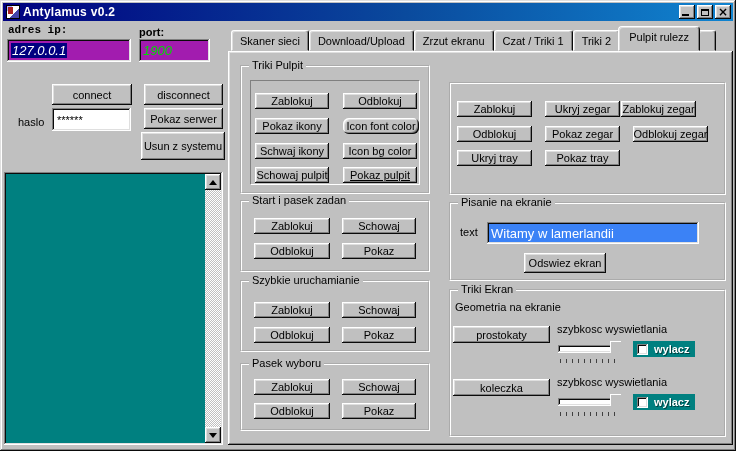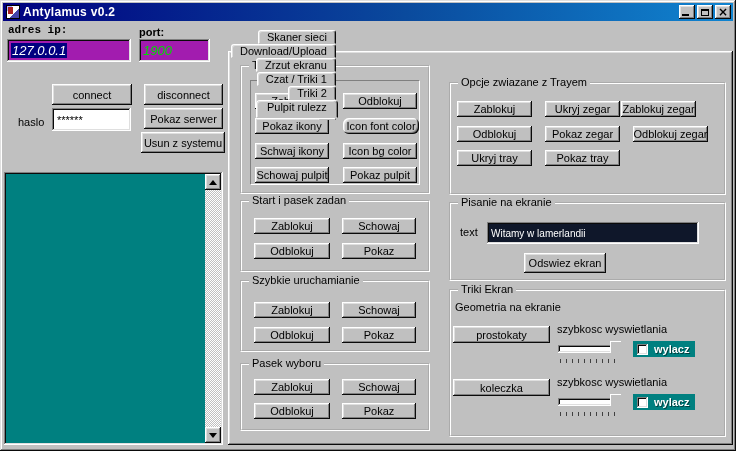--- a/index.html
+++ b/index.html
@@ -77,21 +77,21 @@
   }
   .sb-btn {
     position:absolute; left:0; width:16px; height:16px; background:#c0c0c0;
     box-shadow: inset -1px -1px #0a0a0a, inset 1px 1px #ffffff,
                 inset -2px -2px #808080, inset 2px 2px #dfdfdf;
     display:flex; align-items:center; justify-content:center;
   }
   .arr-up { width:0; height:0; border-left:4px solid transparent; border-right:4px solid transparent; border-bottom:5px solid #000; }
   .arr-down { width:0; height:0; border-left:4px solid transparent; border-right:4px solid transparent; border-top:5px solid #000; }
   
-  .tabstrip { position:absolute; left:231px; top:30px; height:21px; display:flex; align-items:flex-end; z-index:3;flex-direction:column; }
+  .tabstrip { position:absolute; left:231px; top:30px; height:21px; display:flex; align-items:flex-end; z-index:3; }
   .tab {
     height:21px; padding:0 8px; display:flex; align-items:center; justify-content:center;
     background:#c0c0c0; white-space:nowrap;
     border:1px solid; border-color:#ffffff #0a0a0a transparent #ffffff;
     border-radius:3px 3px 0 0;
     box-shadow: inset -1px 0 #808080, inset 1px 1px #dfdfdf;
   }
   .tab.active {
     height:25px; margin:0 -2px; padding:0 10px 4px 10px; position:relative; z-index:4;
     border-radius:4px 4px 0 0;
@@ -115,21 +115,21 @@
     filter: drop-shadow(1px 1px 0 #404040);
     border-left:1px solid #fff; border-top:1px solid #fff; }
   .slider .ticks { position:absolute; left:2px; right:8px; top:18px; height:4px;
     background-image: repeating-linear-gradient(90deg,#404040 0 1px, transparent 1px 6px); }
   
   .chk-wrap { position:absolute; background:#008080; display:flex; align-items:center; padding:1px 4px; height:16px; }
   .chk-box { width:11px; height:11px; background:#fff; margin-right:6px;
     box-shadow: inset -1px -1px #ffffff, inset 1px 1px #808080, inset -2px -2px #dfdfdf, inset 2px 2px #0a0a0a; }
   .chk-label { color:#fff; font-weight:bold; text-shadow:1px 1px 0 #004040; }
   .text-input {
-    position:absolute; background:#0f172a; color:#fff; border:none; font-size:10px;
+    position:absolute; background:#3b82f6; color:#fff; border:none; font-size:13px;
     font-family:"Liberation Sans",sans-serif; padding:11px 4px;
     box-shadow: inset -1px -1px #ffffff, inset 1px 1px #808080,
                 inset -2px -2px #dfdfdf, inset 2px 2px #0a0a0a;
   }
 </style>
 </head>
 <body>
 
 <div class="window">
 
@@ -157,21 +157,21 @@
     <span class="port-val">1900</span>
   </div>
 
   <div class="btn" style="left:144px; top:84px; width:79px; height:21px;">disconnect</div>
   <div class="btn" style="left:52px; top:84px; width:80px; height:21px;">connect</div>
 
   <div class="lbl" style="left:18px; top:116px;">haslo</div>
   <input class="pwd" style="left: 52px; top: 108px; width: 79px; height: 23px;" value="******">
 
   <div class="btn" style="left:144px; top:108px; width:79px; height:21px;">Pokaz serwer</div>
-  <div class="btn" style="left:141px; top:132px; width:84px; height:21px;">Usun z systemu</div>
+  <div class="btn" style="left:141px; top:132px; width:84px; height:28px;">Usun z systemu</div>
 
 
   <div class="memo">
     <div class="scrollbar">
       <div class="sb-btn" style="top:0;">
           <span class="arr-up"></span>
         </div>
       <div class="sb-btn" style="bottom:0; top:auto;">
           <span class="arr-down"></span>
         </div>
@@ -193,21 +193,21 @@
     <div class="group" style="left:12px; top:14px; width:190px; height:129px;">
       <div class="group-title">Triki Pulpit</div>
       <div class="sunken-thin" style="position:absolute; left:8px; top:13px; right:8px; bottom:7px;">
         <div class="btn" style="left:4px; top:12px; width:74px; height:16px;">Zablokuj</div>
         <div class="btn" style="left:92px; top:12px; width:74px; height:16px;">Odblokuj</div>
         <div class="btn" style="left:4px; top:37px; width:74px; height:16px;">Pokaz ikony</div>
         <div class="btn" style="left:92px; top:37px; width:76px; height:16px;border-radius:6px;">Icon font color</div>
         <div class="btn" style="left:4px; top:62px; width:74px; height:16px;">Schwaj ikony</div>
         <div class="btn" style="left:92px; top:62px; width:74px; height:16px;">Icon bg color</div>
         <div class="btn" style="left:4px; top:86px; width:74px; height:16px;">Schowaj pulpit</div>
-        <div class="btn" style="left:92px; top:86px; width:74px; height:16px;">Pokaz pulpit</div>
+        <div class="btn" style="left:92px; top:86px; width:74px; height:16px;text-decoration:underline;">Pokaz pulpit</div>
       </div>
     </div>
 
     <div class="group" style="left:12px; top:149px; width:190px; height:72px;">
       <div class="group-title">Start i pasek zadan</div>
       <div class="btn" style="left:12px; top:16px; width:76px; height:16px;">Zablokuj</div>
       <div class="btn" style="left:100px; top:16px; width:74px; height:16px;">Schowaj</div>
       <div class="btn" style="left:12px; top:41px; width:76px; height:16px;">Odblokuj</div>
       <div class="btn" style="left:100px; top:41px; width:74px; height:16px;">Pokaz</div>
     </div>
@@ -222,21 +222,20 @@
 
     <div class="group" style="left:12px; top:312px; width:190px; height:68px;">
       <div class="group-title">Pasek wyboru</div>
       <div class="btn" style="left:12px; top:14px; width:76px; height:16px;">Zablokuj</div>
       <div class="btn" style="left:100px; top:14px; width:74px; height:16px;">Schowaj</div>
       <div class="btn" style="left:12px; top:38px; width:76px; height:16px;">Odblokuj</div>
       <div class="btn" style="left:100px; top:38px; width:74px; height:16px;">Pokaz</div>
     </div>
 
     <div class="group" style="left:221px; top:31px; width:277px; height:113px;">
-      <div class="group-title">Opcje zwiazane z Trayem</div>
       <div class="btn" style="left:6px; top:17px; width:75px; height:16px;">Zablokuj</div>
       <div class="btn" style="left:94px; top:17px; width:75px; height:16px;">Ukryj zegar</div>
       <div class="btn" style="left:170px; top:17px; width:75px; height:16px;">Zablokuj zegar</div>
       <div class="btn" style="left:6px; top:42px; width:75px; height:16px;">Odblokuj</div>
       <div class="btn" style="left:94px; top:42px; width:75px; height:16px;">Pokaz zegar</div>
       <div class="btn" style="left:182px; top:42px; width:75px; height:16px;">Odblokuj zegar</div>
       <div class="btn" style="left:6px; top:66px; width:75px; height:16px;">Ukryj tray</div>
       <div class="btn" style="left:94px; top:66px; width:75px; height:16px;">Pokaz tray</div>
     </div>
 

